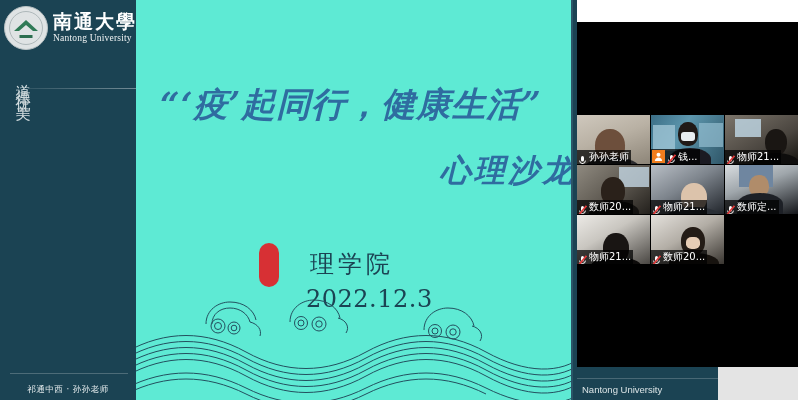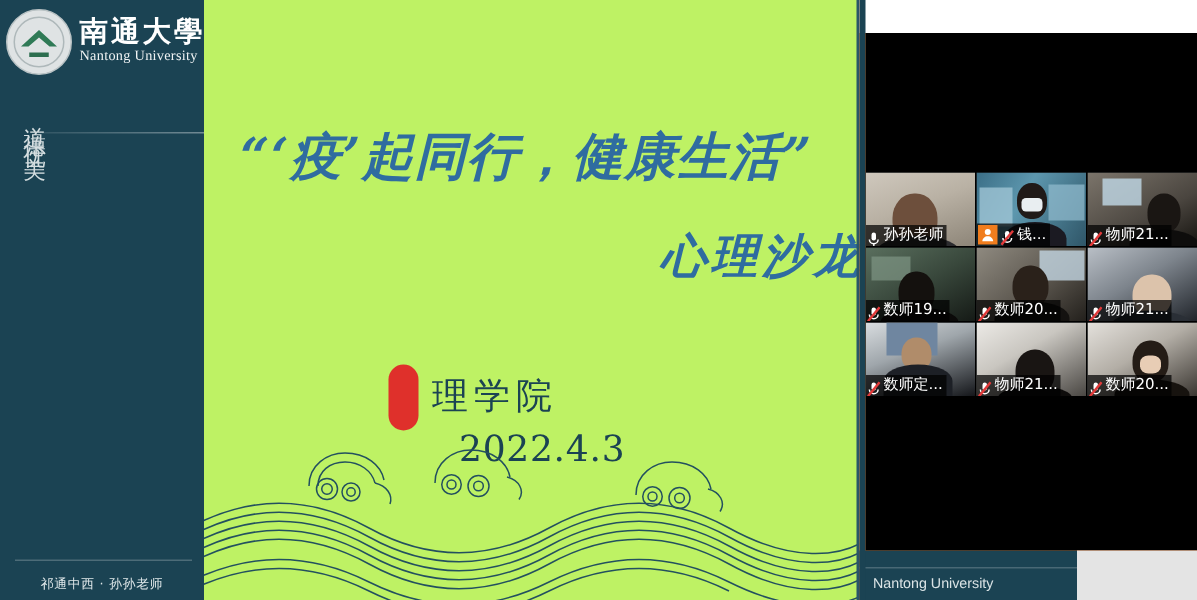--- a/index.html
+++ b/index.html
@@ -83,21 +83,21 @@
   .sidebar-foot {
     position: absolute; left: 0; bottom: 4px; width: 136px;
     text-align: center; color: #dfe7e9; font-size: 8.5px;
     letter-spacing: .5px;
     font-family: "DejaVu Sans", sans-serif;
   }
 
   
   .slide-body {
     position: absolute; left: 136px; top: 0;
-    width: 437px; height: 400px; background: #bef264;
+    width: 437px; height: 400px; background: #5eead4;
   }
   .title-line1 {
     position: absolute; left: -10px; top: 82px; width: 450px;
     text-align: center;
     font-family: "DejaVu Serif", "Liberation Serif", serif;
     font-size: 34px; font-weight: 700; font-style: italic;
     color: #2f6ca0; white-space: nowrap;
     letter-spacing: 1px;
   }
   .title-line2 {
@@ -107,40 +107,40 @@
     font-size: 31px; font-weight: 700; font-style: italic;
     color: #2f6ca0; letter-spacing: 3px;
   }
   .red-seal {
     position: absolute; left: 123px; top: 243px;
     width: 20px; height: 44px;
     background: #e21f26; border-radius: 10px;
     opacity: .92;
   }
   .org-name {
-    position: absolute; left: 152px; top: 248px;
+    position: absolute; left: 174px; top: 248px;
     font-family: "DejaVu Serif", "Liberation Serif", serif;
     font-size: 24px; color: #1b4353; letter-spacing: 4px;
   }
   .org-date {
     position: absolute; left: 170px; top: 285px;
     font-family: "DejaVu Serif", "Liberation Serif", serif;
     font-size: 24px; color: #1b4353; letter-spacing: .5px;
   }
   .waves {
     position: absolute; left: 0; bottom: 0; width: 437px; height: 110px;
     overflow: hidden;
   }
   .waves svg { display: block; }
 
   
   .video-panel {
     position: absolute; left: 573px; top: 0;
     width: 225px; height: 400px;
-    background: #f97316;
+    background: #14532d;
   }
   .video-strip-gap {
     position: absolute; left: 0; top: 0; width: 225px; height: 22px;
     background: #ffffff;
   }
   .video-edge {
     position: absolute; left: 0; top: 0; width: 4px; height: 400px;
     background: #1b4353; z-index: 6;
   }
   .video-inner {
@@ -244,21 +244,21 @@
       <div class="sidebar-foot-rule"></div>
       <div class="sidebar-foot">祁通中西 · 孙孙老师</div>
     </div>
 
     <div class="slide-body">
       <div class="title-line1">“‘疫’起同行，健康生活”</div>
       <div class="title-line2">心理沙龙</div>
 
       <div class="red-seal"></div>
       <div class="org-name">理学院</div>
-      <div class="org-date">2022.4.3</div>
+      <div class="org-date">2022.12.3</div>
 
       <div class="waves">
         <svg width="437" height="110" viewBox="0 0 437 110">
           <g fill="none" stroke="#23505f" stroke-width="1">
 
             <g transform="translate(68,8)">
               <path d="M2 26 C2 12 14 4 26 4 C40 4 50 12 52 22"></path>
               <path d="M8 26 C8 16 16 10 26 10 C36 10 44 16 46 24"></path>
               <circle cx="14" cy="28" r="7"></circle>
               <circle cx="14" cy="28" r="3.5"></circle>
@@ -363,37 +363,20 @@
               <svg width="9" height="11" viewBox="0 0 9 11">
                   <rect x="3" y="1" width="3" height="5.4" rx="1.5" fill="#fff"></rect>
                   <path d="M1.6 5.6a2.9 2.9 0 0 0 5.8 0" stroke="#fff" stroke-width="1" fill="none"></path>
                   <line x1="0.6" y1="10.2" x2="8.4" y2="0.8" stroke="#e03a3a" stroke-width="1.7"></line>
                 </svg>
             </span>
             <span class="tile-name">物师21...</span>
           </div>
         </div>
 
-        <div class="tile">
-          <div class="cam" style="background:linear-gradient(150deg,#5a6f5e 0%,#39483c 50%,#151a16 100%)">
-            <div style="position:absolute;left:4px;top:6px;width:26px;height:16px;background:#7f9684;opacity:.7"></div>
-            <div class="head" style="left:22px;top:16px;width:24px;height:28px;background:#14110e"></div>
-            <div class="shoulder" style="left:10px;top:40px;width:52px;height:20px;background:#0b0a09"></div>
-          </div>
-          <div class="tile-label">
-            <span class="mic-icon">
-              <svg width="9" height="11" viewBox="0 0 9 11">
-                  <rect x="3" y="1" width="3" height="5.4" rx="1.5" fill="#fff"></rect>
-                  <path d="M1.6 5.6a2.9 2.9 0 0 0 5.8 0" stroke="#fff" stroke-width="1" fill="none"></path>
-                  <line x1="0.6" y1="10.2" x2="8.4" y2="0.8" stroke="#e03a3a" stroke-width="1.7"></line>
-                </svg>
-            </span>
-            <span class="tile-name">数师19...</span>
-          </div>
-        </div>
 
         <div class="tile">
           <div class="cam" style="background:linear-gradient(140deg,#8f8a80 0%,#5b564e 55%,#23201c 100%)">
             <div style="position:absolute;left:42px;top:2px;width:30px;height:20px;background:#c3d6e2;opacity:.8"></div>
             <div class="head" style="left:24px;top:12px;width:24px;height:28px;background:#2a211a"></div>
             <div class="shoulder" style="left:12px;top:36px;width:50px;height:22px;background:#141210"></div>
           </div>
           <div class="tile-label">
             <span class="mic-icon">
               <svg width="9" height="11" viewBox="0 0 9 11">

